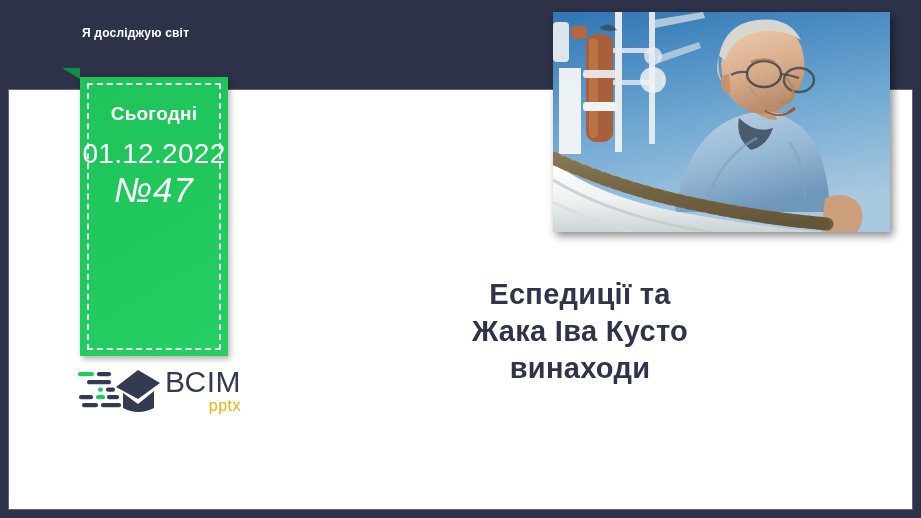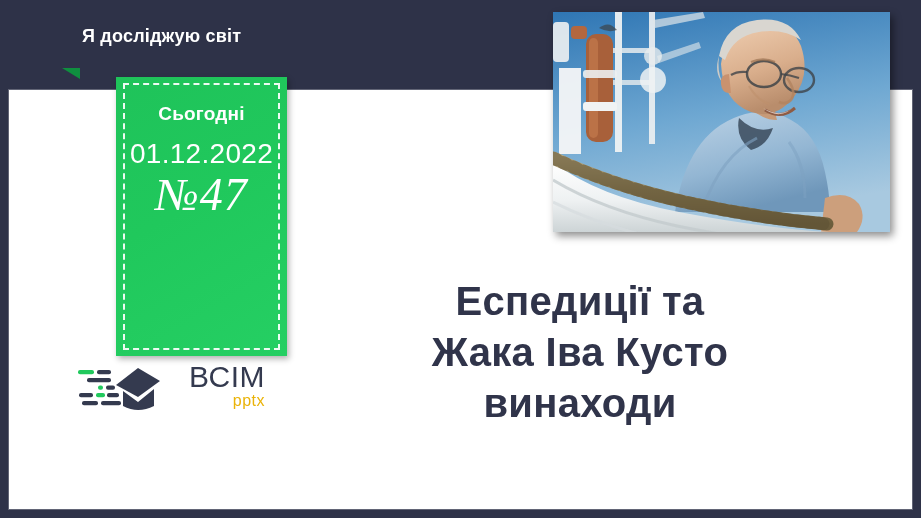--- a/index.html
+++ b/index.html
@@ -28,37 +28,36 @@
     height: 419px;
     background: #ffffff;
     box-shadow: 0 0 0 1px rgba(255,255,255,0.25);
   }
 
   
   .course-label {
     position: absolute;
     left: 82px;
     top: 26px;
-    font-size: 18px;
+    font-size: 12px;
     font-weight: bold;
     color: #ffffff;
     letter-spacing: 0.2px;
     white-space: nowrap;
   }
 
   
   .date-card {
     position: absolute;
     left: 80px;
     top: 77px;
-    width: 171px;
+    width: 148px;
     height: 279px;
     background: linear-gradient(150deg, #1fc35a 0%, #20c85c 45%, #25cf63 100%);
     box-shadow: 2px 3px 6px rgba(0,0,0,0.30);
-    margin-left: 36px;
   }
   .date-card-fold {
     position: absolute;
     left: 62px;
     top: 68px;
     width: 0;
     height: 0;
     border-left: 18px solid transparent;
     border-top: 11px solid #0f8f3f;
     border-bottom: 0 solid transparent;
@@ -95,37 +94,36 @@
   .lesson-word {
     margin-top: 54px;
     font-family: "Liberation Serif", "DejaVu Serif", serif;
     font-style: italic;
     font-size: 35px;
     line-height: 1.02;
     letter-spacing: 1px;
   }
   .lesson-num {
     margin-top: 2px;
-    font-family: Liberation Serif, serif;
+    font-family: Liberation Sans, sans-serif;
     font-style: italic;
-    font-size: 46px;
+    font-size: 35px;
     line-height: 1.02;
     letter-spacing: 1px;
   }
 
   
   .brand {
     position: absolute;
     left: 76px;
     top: 362px;
     width: 168px;
     height: 52px;
     display: flex;
-    align-items: flex-start;
-    gap: 24px;
+    align-items: flex-end;
   }
   .brand-mark {
     width: 86px;
     height: 50px;
     flex: none;
   }
   .brand-text {
     margin-left: 3px;
     line-height: 1;
     color: #343a4f;
@@ -157,21 +155,21 @@
   .photo svg { display: block; }
 
   
   .title-block {
     position: absolute;
     left: 330px;
     top: 276px;
     width: 500px;
     text-align: center;
     color: #30344a;
-    font-size: 40px;
+    font-size: 29px;
     font-weight: bold;
     line-height: 1.28;
     letter-spacing: 0.3px;
   }
   .title-line { display: block; }
 </style>
 </head>
 <body>
 
 <div class="slide">

